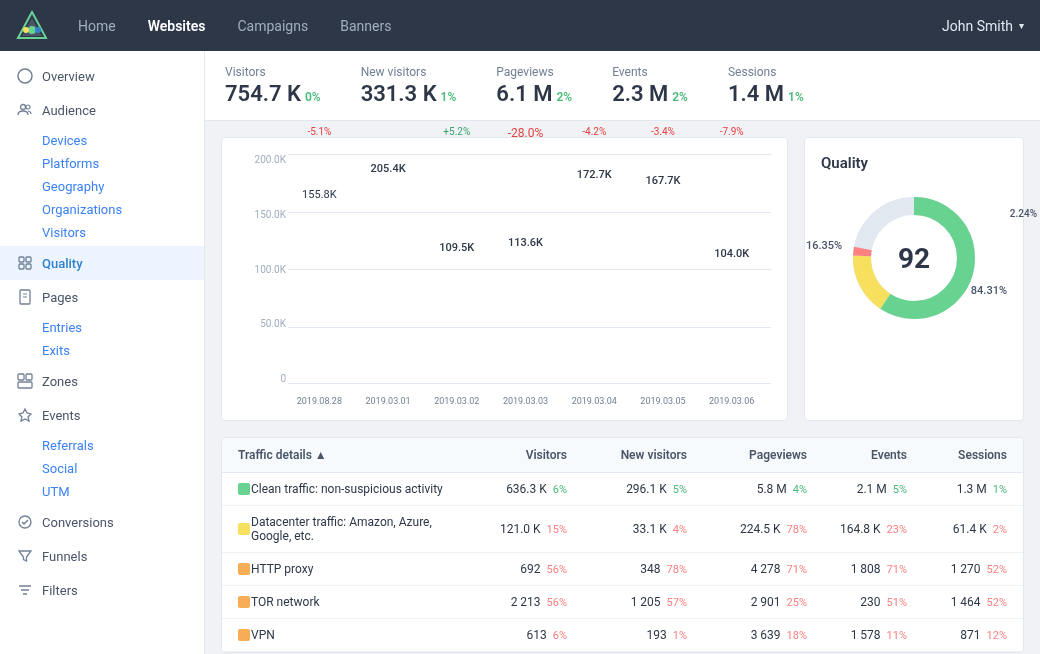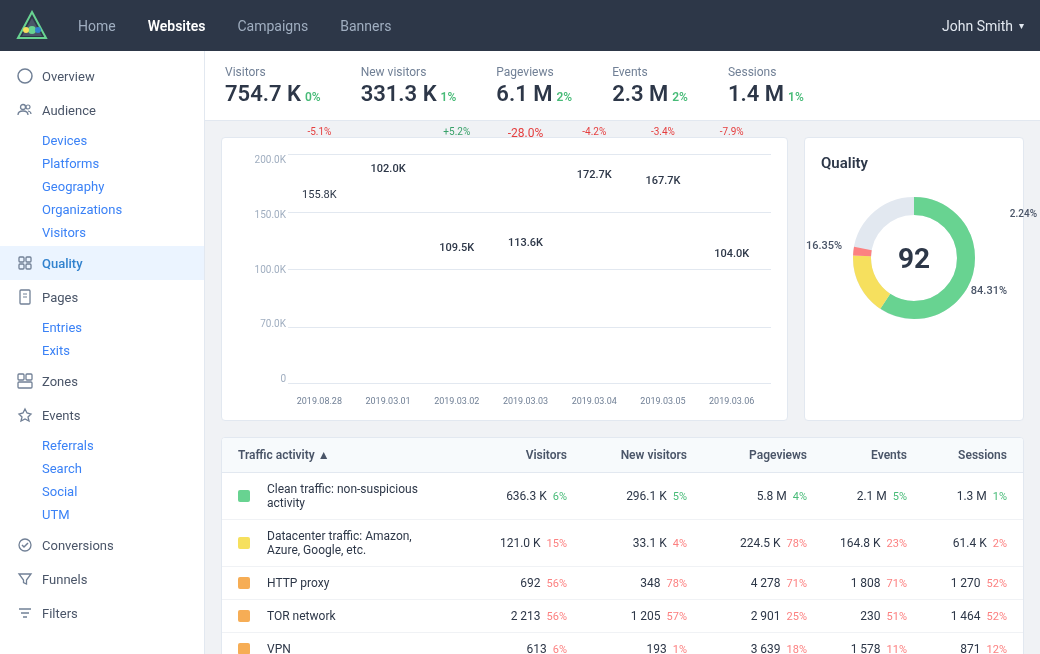--- a/index.html
+++ b/index.html
@@ -53,21 +53,21 @@
 
     
     .table-section { padding: 0 16px 16px; }
     .data-table { background: #fff; border-radius: 4px; border: 1px solid #e2e8f0; overflow: hidden; }
     .table-header { display: grid; grid-template-columns: 1fr 120px 120px 120px 100px 100px; padding: 10px 16px; border-bottom: 1px solid #e2e8f0; background: #f7fafc; }
     .th { font-size: 12px; font-weight: 600; color: #4a5568; }
     .th.right { text-align: right; }
     .table-row-item { display: grid; grid-template-columns: 1fr 120px 120px 120px 100px 100px; padding: 9px 16px; border-bottom: 1px solid #f0f2f5; align-items: center; }
     .td { font-size: 12px; color: #2d3748; }
     .td.right { text-align: right; }
-    .td-label { display: flex; align-items: center; gap: 17px; }
+    .td-label { display: flex; align-items: center; gap: 1px; }
     .color-box { width: 12px; height: 12px; border-radius: 2px; flex-shrink: 0; }
     .td-change { font-size: 11px; margin-left: 3px; }
     .td-change.up { color: #48bb78; }
     .td-change.down { color: #fc8181; }
 
     
     ::-webkit-scrollbar { width: 6px; }
     ::-webkit-scrollbar-track { background: #f0f2f5; }
     ::-webkit-scrollbar-thumb { background: #cbd5e0; border-radius: 3px; }
   </style>
@@ -169,21 +169,20 @@
       <span class="icon">
         <svg width="16" height="16" viewBox="0 0 16 16">
             <path d="M8 2L10 6L14 7L11 10L12 14L8 12L4 14L5 10L2 7L6 6Z" fill="none" stroke="#718096" stroke-width="1.3"></path>
           </svg>
       </span>
       <span>Events</span>
     </div>
 
     <div class="sidebar-sub">
       <a class="sidebar-sub-item">Referrals</a>
-      <a class="sidebar-sub-item">Search</a>
       <a class="sidebar-sub-item">Social</a>
       <a class="sidebar-sub-item">UTM</a>
     </div>
 
     <div class="sidebar-item">
       <span class="icon">
         <svg width="16" height="16" viewBox="0 0 16 16">
             <circle cx="8" cy="8" r="6" fill="none" stroke="#718096" stroke-width="1.3"></circle>
             <path d="M5 8l2 2 4-4" fill="none" stroke="#718096" stroke-width="1.5"></path>
           </svg>
@@ -264,21 +263,21 @@
               <div style="position:absolute; top:25%; left:0; right:0; border-top:1px solid #e2e8f0;"></div>
               <div style="position:absolute; top:50%; left:0; right:0; border-top:1px solid #e2e8f0;"></div>
               <div style="position:absolute; top:75%; left:0; right:0; border-top:1px solid #e2e8f0;"></div>
               <div style="position:absolute; bottom:0; left:0; right:0; border-top:1px solid #e2e8f0;"></div>
             </div>
 
             <div style="position:absolute; left:0; top:0; bottom:30px; width:48px; display:flex; flex-direction:column; justify-content:space-between; align-items:flex-end;">
               <span style="font-size:10px;color:#a0aec0;">200.0K</span>
               <span style="font-size:10px;color:#a0aec0;">150.0K</span>
               <span style="font-size:10px;color:#a0aec0;">100.0K</span>
-              <span style="font-size:10px;color:#a0aec0;">70.0K</span>
+              <span style="font-size:10px;color:#a0aec0;">50.0K</span>
               <span style="font-size:10px;color:#a0aec0;">0</span>
             </div>
 
             <div id="bars-container" style="position:absolute; left:50px; right:8px; top:0; bottom:30px; display:flex; align-items:flex-end; gap:6px;">
 
             <div style="flex: 1 1 0%; display: flex; flex-direction: column; align-items: center; position: relative; height: 100%;">
                   <div style="position: absolute; top: -28px; font-size: 10px; white-space: nowrap; left: 50%; transform: translateX(-50%); color: rgb(229, 62, 62);">-5.1%</div>
                   <div style="width: 42px; display: flex; flex-direction: column-reverse; position: absolute; bottom: 0px;">
                     <div style="height: 60%; background: rgb(104, 211, 145); width: 100%; border-radius: 0px;"></div>
                     <div style="height: 11%; background: rgb(246, 224, 94); width: 100%;"></div>
@@ -288,21 +287,21 @@
                   <div style="position: absolute; font-size: 11px; font-weight: 400; color: rgb(45, 55, 72); white-space: nowrap; left: 50%; transform: translateX(-50%); bottom: calc(77.9% + 4px);">155.8K</div>
                   <div style="position: absolute; bottom: -22px; font-size: 9px; color: rgb(113, 128, 150); white-space: nowrap; left: 50%; transform: translateX(-50%);">2019.08.28</div>
                 </div>
                 <div style="flex: 1 1 0%; display: flex; flex-direction: column; align-items: center; position: relative; height: 100%;">
                   <div style="width: 42px; display: flex; flex-direction: column-reverse; position: absolute; bottom: 0px;">
                     <div style="height: 70%; background: rgb(104, 211, 145); width: 100%; border-radius: 0px;"></div>
                     <div style="height: 12%; background: rgb(246, 224, 94); width: 100%;"></div>
                     <div style="height: 4.5%; background: rgb(246, 173, 85); width: 100%;"></div>
                     <div style="height: 2.8%; background: rgb(252, 129, 129); width: 100%;"></div>
                   </div>
-                  <div style="position: absolute; font-size: 11px; font-weight: 500; color: rgb(45, 55, 72); white-space: nowrap; left: 50%; transform: translateX(-50%); bottom: calc(89.3% + 4px);">102.0K</div>
+                  <div style="position: absolute; font-size: 11px; font-weight: 500; color: rgb(45, 55, 72); white-space: nowrap; left: 50%; transform: translateX(-50%); bottom: calc(89.3% + 4px);">205.4K</div>
                   <div style="position: absolute; bottom: -22px; font-size: 9px; color: rgb(113, 128, 150); white-space: nowrap; left: 50%; transform: translateX(-50%);">2019.03.01</div>
                 </div>
                 <div style="flex: 1 1 0%; display: flex; flex-direction: column; align-items: center; position: relative; height: 100%;">
                   <div style="position: absolute; top: -28px; font-size: 10px; white-space: nowrap; left: 50%; transform: translateX(-50%); color: rgb(56, 161, 105);">+5.2%</div>
                   <div style="width: 42px; display: flex; flex-direction: column-reverse; position: absolute; bottom: 0px;">
                     <div style="height: 42.5%; background: rgb(104, 211, 145); width: 100%; border-radius: 0px;"></div>
                     <div style="height: 7.5%; background: rgb(246, 224, 94); width: 100%;"></div>
                     <div style="height: 3.25%; background: rgb(246, 173, 85); width: 100%;"></div>
                     <div style="height: 1.5%; background: rgb(252, 129, 129); width: 100%;"></div>
                   </div>
@@ -385,21 +384,21 @@
           <div style="position:relative; width:100%; display:flex; flex-direction:column; align-items:flex-end; margin-top:20px;">
             <span style="font-size:11px; color:#4a5568; font-weight:500;margin-top:12px;">84.31%</span>
           </div>
         </div>
       </div>
     </div>
 
     <div class="table-section">
       <div class="data-table">
         <div class="table-header">
-          <div class="th">Traffic activity ▲</div>
+          <div class="th">Traffic details ▲</div>
           <div class="th right">Visitors</div>
           <div class="th right">New visitors</div>
           <div class="th right">Pageviews</div>
           <div class="th right">Events</div>
           <div class="th right">Sessions</div>
         </div>
         <div id="table-body">
 
         <div class="table-row-item">
     <div class="td td-label">

